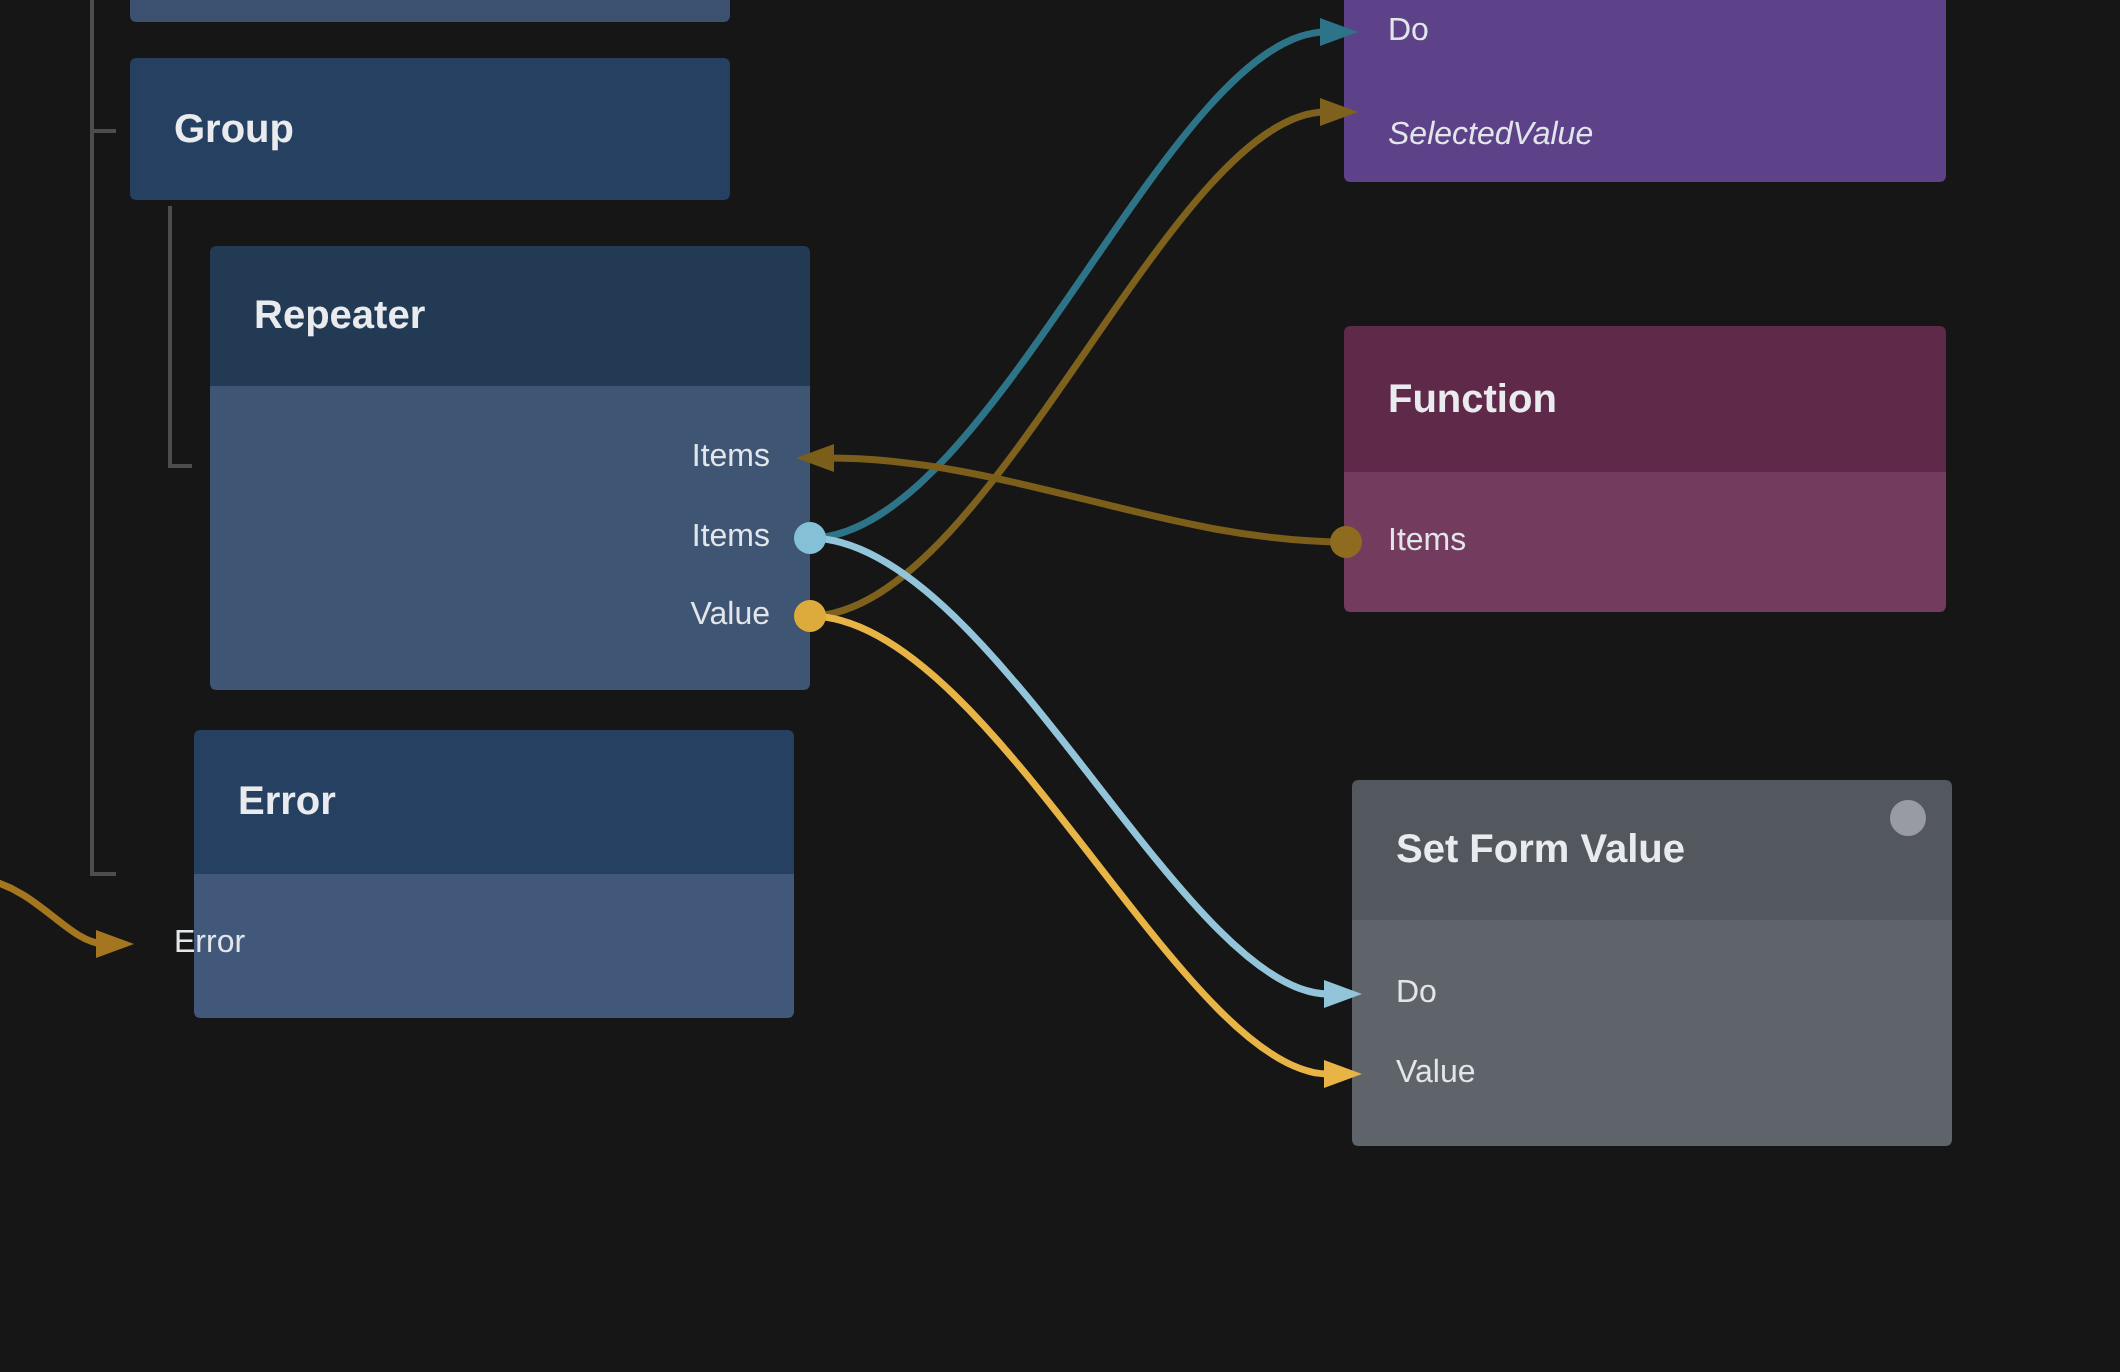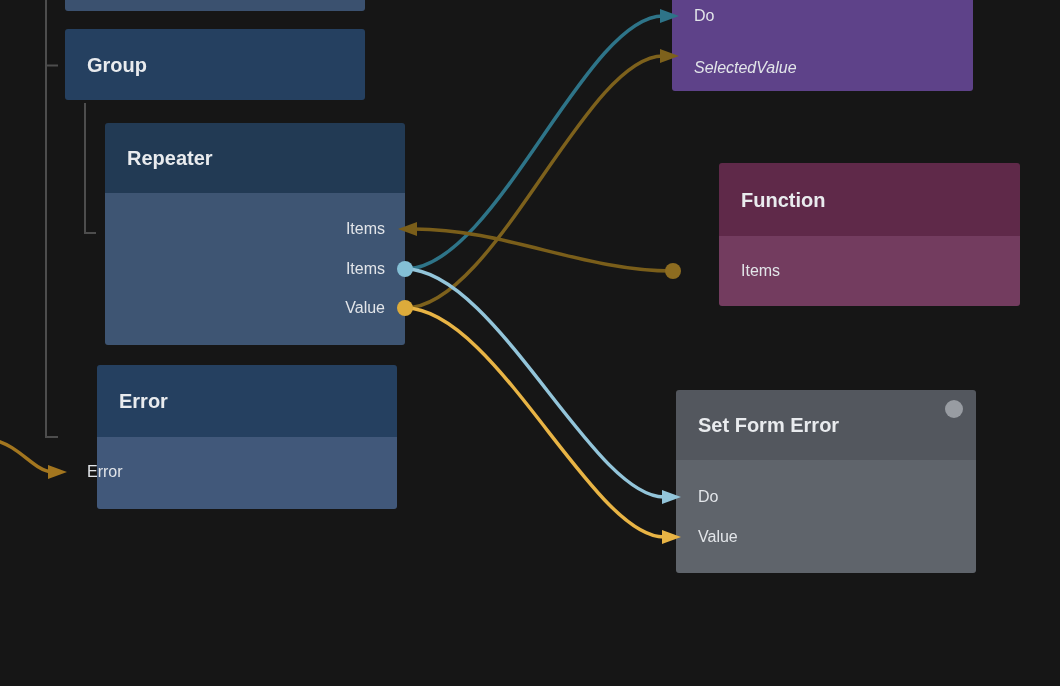--- a/index.html
+++ b/index.html
@@ -53,31 +53,31 @@
     <div class="body" style="height: 72px; background: rgb(65, 88, 122);"></div>
     <span class="port l" style="top:107px;">Error</span>
   </div>
 
   <div class="node cut-top" style="left:672px;top:0;width:301px;height:91px;">
     <div class="body" style="height: 91px; background: rgb(94, 66, 137);"></div>
     <span class="port l" style="top:16px;">Do</span>
     <span class="port l" style="top:68px;font-style:italic;">SelectedValue</span>
   </div>
 
-  <div class="node" style="left:672px;top:163px;width:301px;height:143px;margin-left:47px;">
+  <div class="node" style="left:672px;top:163px;width:301px;height:143px;">
     <div class="hdr" style="height: 73px; background: rgb(95, 41, 73);">
       <span class="title">Function</span>
     </div>
     <div class="body" style="height: 70px; background: rgb(115, 60, 95);"></div>
     <span class="port l" style="top:108px;">Items</span>
   </div>
 
   <div class="node" style="left:676px;top:390px;width:300px;height:183px;">
     <div class="hdr" style="height: 70px; background: rgb(83, 87, 94);">
-      <span class="title">Set Form Error</span>
+      <span class="title">Set Form Value</span>
       <span class="badge" style="background: rgb(152, 156, 162);"></span>
     </div>
     <div class="body" style="height: 113px; background: rgb(95, 100, 107);"></div>
     <span class="port l" style="top:107px;">Do</span>
     <span class="port l" style="top:147px;">Value</span>
   </div>
 
   <svg id="wires" viewBox="0 0 1060 686" xmlns="http://www.w3.org/2000/svg">
 
     <path class="tree" d="M46,0 L46,437 L58,437"></path>

